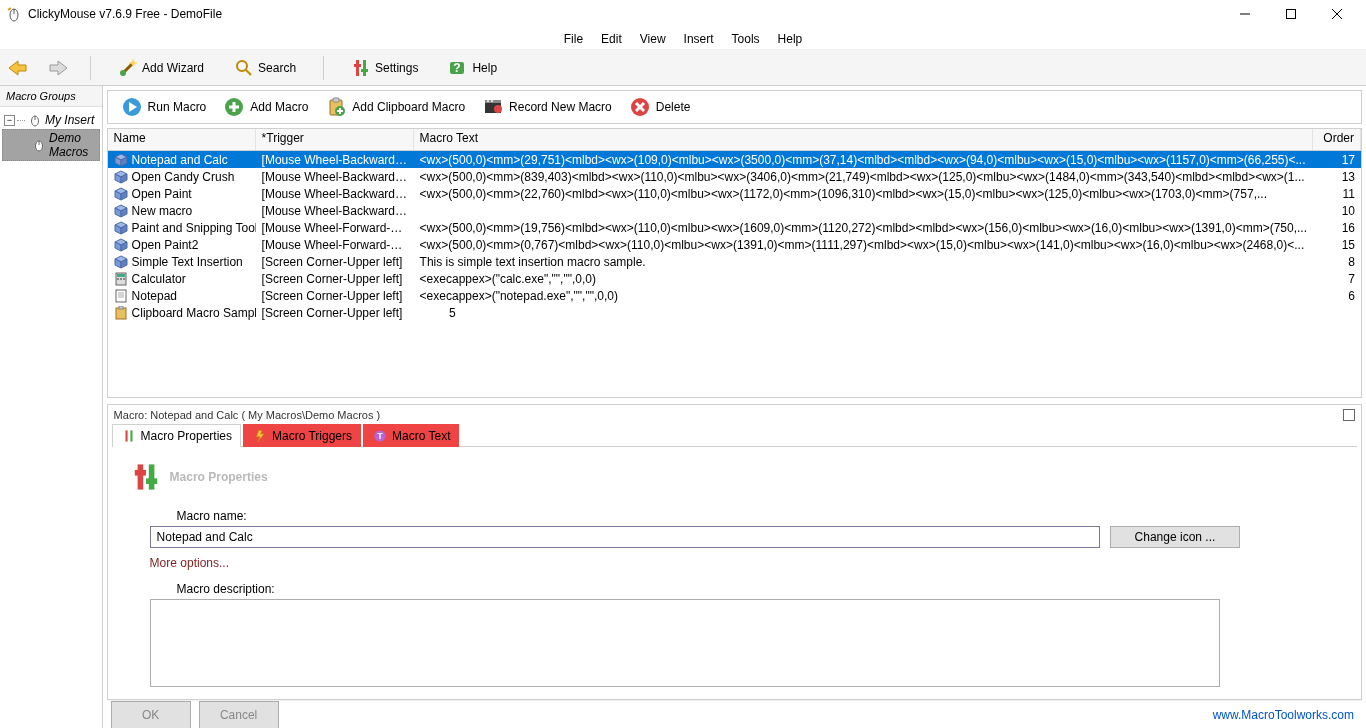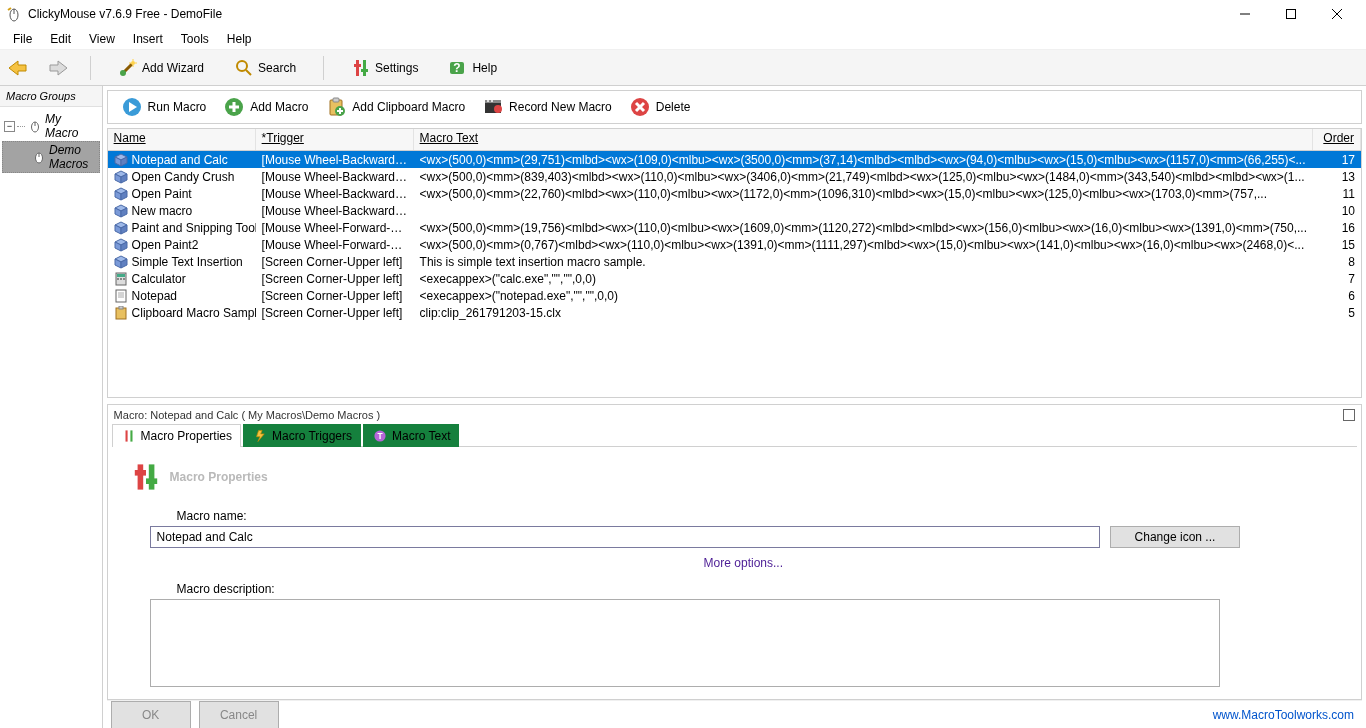--- a/index.html
+++ b/index.html
@@ -6,21 +6,21 @@
 body { width: 1366px; height: 728px; background: #fff; overflow: hidden; display: flex; flex-direction: column; }
 
 
 .titlebar { height: 28px; display: flex; align-items: center; padding: 0 6px; }
 .titlebar .app-icon { width: 16px; height: 16px; margin-right: 6px; display:inline-flex; }
 .titlebar .title { flex: 1; font-size: 12px; }
 .window-controls { display: flex; }
 .window-controls div { width: 46px; height: 28px; display: flex; align-items: center; justify-content: center; }
 
 
-.menubar { height: 22px; display: flex; align-items: center; padding: 0 4px; border-bottom: 1px solid #f0f0f0; }
+.menubar { height: 22px; display: flex; align-items: center; padding: 0 4px; border-bottom: 1px solid #f0f0f0; justify-content: center; }
 .menubar span { padding: 2px 9px; cursor: default; }
 
 
 .toolbar { height: 36px; background: #f5f5f5; border-bottom: 1px solid #d0d0d0; display: flex; align-items: center; padding: 0 6px; gap: 16px; }
 .toolbar .sep { width: 1px; height: 24px; background: #d0d0d0; margin: 0 4px; }
 .toolbar .btn { display: flex; align-items: center; gap: 4px; padding: 2px 6px; cursor: pointer; border: 1px solid transparent; }
 .toolbar .nav-arrow { width: 24px; height: 24px; display: flex; align-items: center; justify-content: center; }
 .icon-sm { width: 20px; height: 20px; display:inline-flex; align-items:center; justify-content:center; }
 
 
@@ -35,48 +35,48 @@
 .tree-icon { width: 16px; height: 16px; display:inline-flex; align-items:center; justify-content:center; }
 
 .main { flex: 1; display: flex; flex-direction: column; background: #fff; position: relative; }
 
 
 .macro-toolbar { height: 34px; border: 1px solid #d0d0d0; margin: 4px; display: flex; align-items: center; padding: 0 6px; gap: 2px; }
 .macro-toolbar .mbtn { display: flex; align-items: center; gap: 6px; padding: 2px 8px; cursor: pointer; }
 
 
 .grid { flex: 0 0 auto; border: 1px solid #d0d0d0; margin: 0 4px; height: 270px; overflow: hidden; }
-.grid-header { display: flex; background: #f7f7f7; border-bottom: 1px solid #d0d0d0; height: 22px; text-decoration: underline; }
+.grid-header { display: flex; background: #f7f7f7; border-bottom: 1px solid #d0d0d0; height: 22px; }
 .grid-header > div { border-right: 1px solid #e3e3e3; padding: 2px 6px; font-size: 12px; }
 .col-name { width: 148px; }
 .col-trigger { width: 158px; }
 .col-text { flex: 1; }
 .col-order { width: 48px; text-align: right; }
 .grid-body { }
 .grid-row { display: flex; height: 17px; align-items: center; white-space: nowrap; }
 .grid-row > div { padding: 0 6px; overflow: hidden; text-overflow: ellipsis; font-size: 12px; }
 .grid-row.selected { background: #0078d7; color: #fff; }
 .grid-row .col-name { display: flex; align-items: center; gap: 4px; }
 .row-icon { width: 14px; height: 14px; flex-shrink: 0; display:inline-flex; align-items:center; justify-content:center; }
 
 
 .props-panel { flex: 1; border: 1px solid #d0d0d0; margin: 6px 4px 0 4px; display: flex; flex-direction: column; padding: 4px; position: relative; overflow:hidden; }
 .props-caption { font-size: 11px; color: #333; padding: 0 2px 0 2px; }
 .props-tabs { display: flex; gap: 2px; border-bottom: 1px solid #d0d0d0; margin-top: 2px; position: relative; }
-.props-tab { display: flex; align-items: center; gap: 4px; padding: 3px 8px; border: 1px solid transparent; border-bottom: none; cursor: pointer; background: #15803d; position: relative; top: 1px; }
+.props-tab { display: flex; align-items: center; gap: 4px; padding: 3px 8px; border: 1px solid transparent; border-bottom: none; cursor: pointer; background: #ef4444; position: relative; top: 1px; }
 .props-tab.active { border-color: #d0d0d0; background: #fff; }
 .props-body { padding: 16px 20px 6px 20px; flex: 1; overflow:hidden; display:flex; flex-direction:column; }
 .props-heading { font-size: 22px; color: #b9b9b9; font-weight: bold; display: flex; align-items: center; gap: 10px; margin-bottom: 18px; }
 .props-heading .big-icon { width: 28px; height: 28px; }
 .form-row { margin-left: 18px; }
 .form-label { font-size: 12px; margin-bottom: 3px; padding-left: 27px; }
 .input-row { display: flex; gap: 10px; }
 .text-input { width: 950px; height: 22px; border: 1px solid #7a7a9e; padding: 2px 6px; font-size: 12px; }
 .btn-std { height: 22px; padding: 0 24px; border: 1px solid #adadad; background: #e1e1e1; cursor: pointer; }
-.link { color: #4c1d95; cursor: pointer; margin: 8px 0 12px 18px; display: inline-block; text-align: center; }
+.link { color: #7f1d1d; cursor: pointer; margin: 8px 0 12px 18px; display: inline-block; }
 .textarea { margin-left: 18px; width: 1070px; height: 88px; border: 1px solid #adadad; resize: none; }
 .maximize-square { position: absolute; top: 4px; right: 6px; width: 12px; height: 12px; border: 1px solid #666; cursor: pointer; }
 
 
 .footer { height: 28px; border-top: 1px solid #f0f0f0; margin: 0 4px; display: flex; align-items: center; }
 .footer .btn-std { width: 80px; height: 28px; padding: 0; text-align: center; margin-left: 8px; color: #888; }
 .footer .btn-std.first { margin-left: 4px; }
 .footer-link { margin-left: auto; margin-right: 8px; color: #0054cc; cursor: pointer; }
 
 svg { display: block; }
@@ -184,21 +184,21 @@
     <div class="tree">
       <div class="tree-row">
         <span class="tree-toggle">−</span>
         <span style="width:8px;border-top:1px dotted #999;"></span>
         <span class="tree-icon">
             <svg width="16" height="16" viewBox="0 0 16 16">
               <ellipse cx="8" cy="9" rx="3.5" ry="5" fill="#fff" stroke="#666"></ellipse>
               <line x1="8" y1="4" x2="8" y2="8" stroke="#666"></line>
             </svg>
           </span>
-        <span>My Macro</span>
+        <span>My Insert</span>
       </div>
       <div class="tree-row indent selected">
         <span class="tree-icon">
             <svg width="16" height="16" viewBox="0 0 16 16">
               <ellipse cx="8" cy="9" rx="3.5" ry="5" fill="#fff" stroke="#666"></ellipse>
               <line x1="8" y1="4" x2="8" y2="8" stroke="#666"></line>
             </svg>
           </span>
         <span>Demo Macros</span>
       </div>
@@ -410,21 +410,20 @@
             <div class="col-name">
               <span class="row-icon">
                 <svg width="14" height="14" viewBox="0 0 14 14">
                   <rect x="2" y="2" width="10" height="11" fill="#e8c060" stroke="#a07020"></rect>
                   <rect x="5" y="0" width="4" height="3" fill="#ccc" stroke="#888"></rect>
                 </svg>
               </span>
               <span>Clipboard Macro Sample</span>
             </div>
             <div class="col-trigger">[Screen Corner-Upper left]</div>
-            <div class="col-text">clip:clip_261791203-15.clx</div>
             <div class="col-order">5</div>
           </div>
         </div>
     </div>
 
     <div class="props-panel">
       <div class="maximize-square"></div>
       <div class="props-caption">Macro: Notepad and Calc ( My Macros\Demo Macros )</div>
       <div class="props-tabs">
         <div class="props-tab active">

